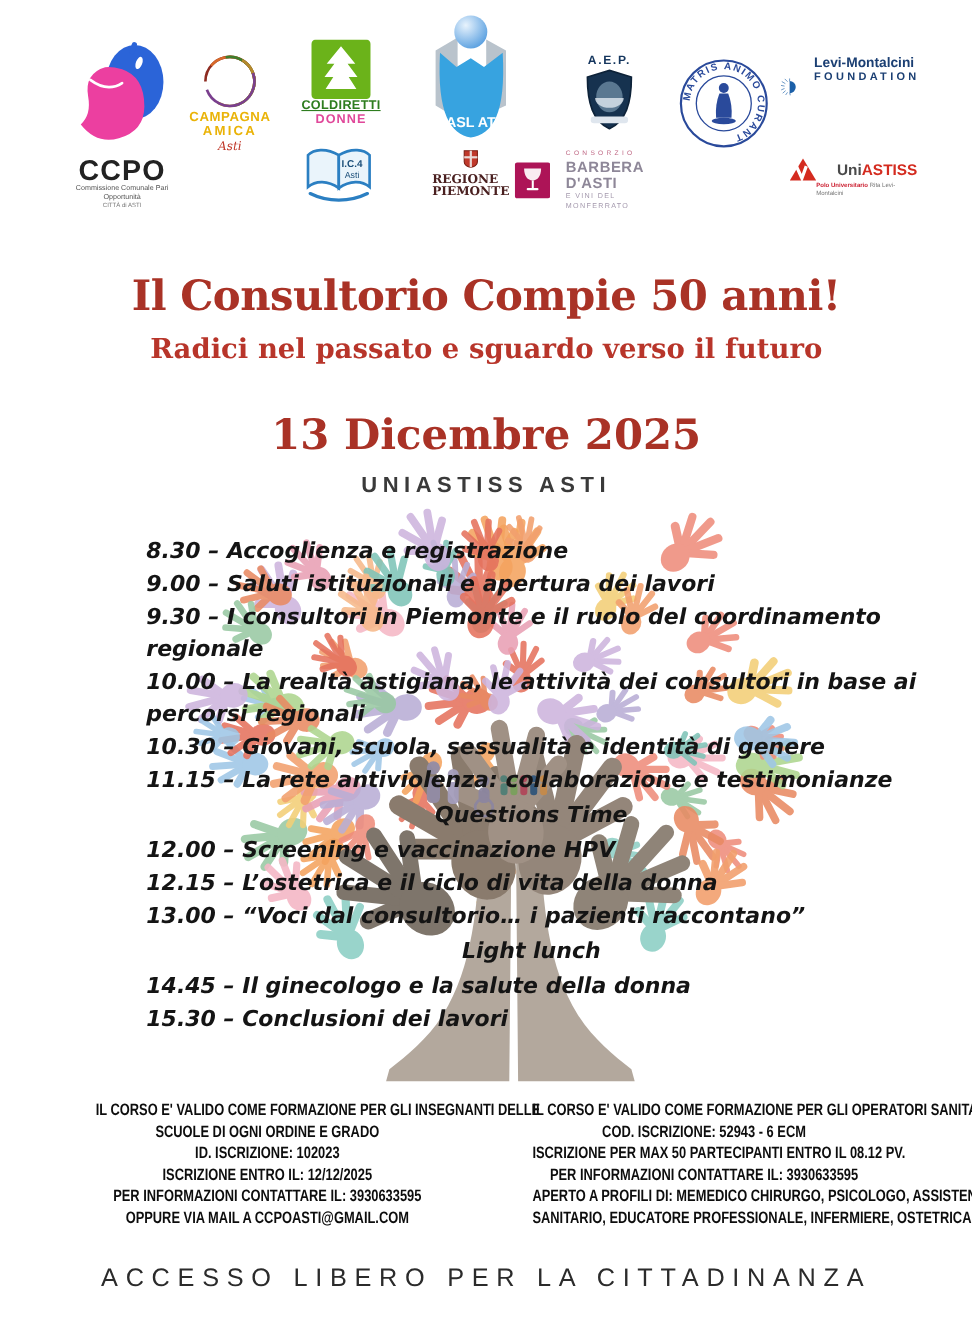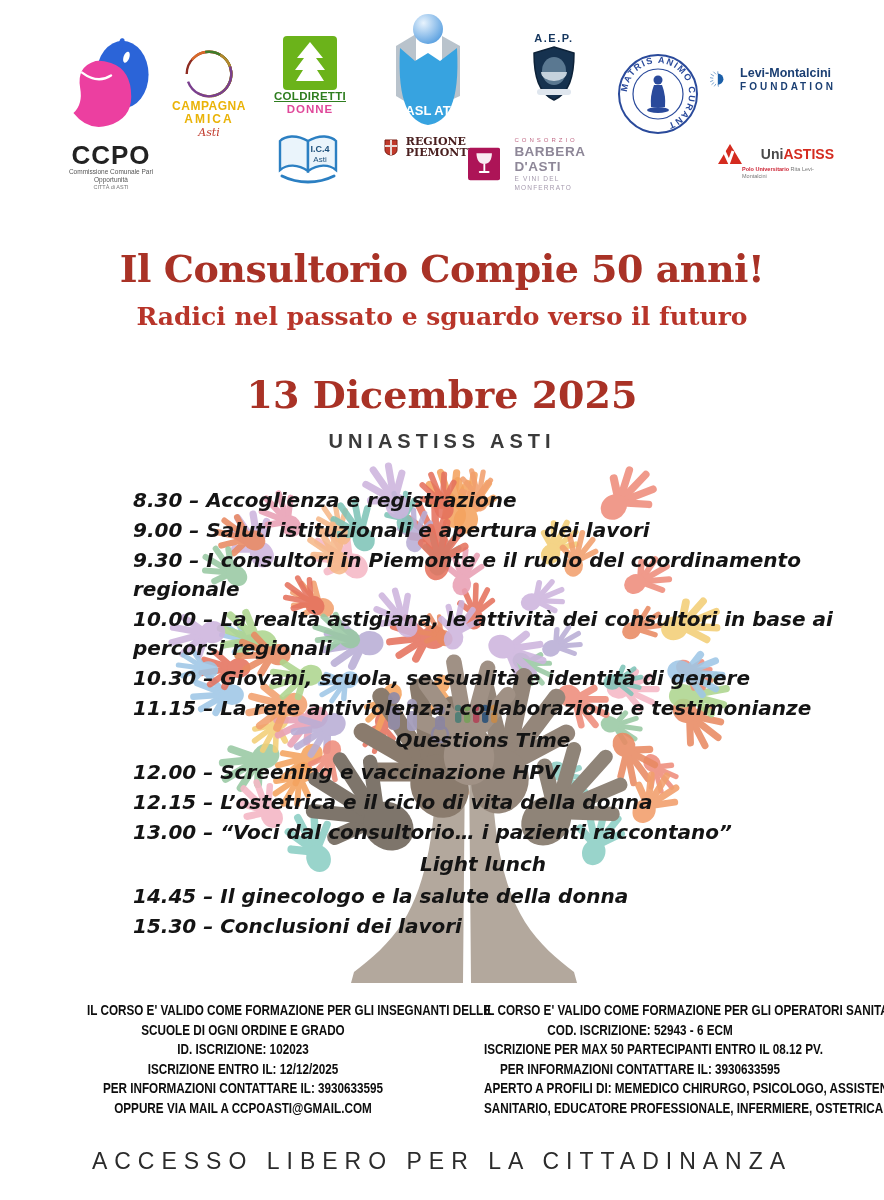--- a/index.html
+++ b/index.html
@@ -10,21 +10,21 @@
   .logo{position:absolute;text-align:center;}
   .logo svg{display:block;margin:0 auto;}
   .ccpo-name{font-size:26px;font-weight:600;letter-spacing:1px;color:#222;line-height:26px;}
   .ccpo-sub{font-size:6.5px;color:#555;line-height:8px;}
   .ccpo-city{font-size:5.5px;color:#777;line-height:7px;}
   .ca-line1{font-size:12px;font-weight:700;color:#eab308;letter-spacing:.5px;line-height:13px;}
   .ca-line2{font-size:12px;font-weight:700;color:#eab308;letter-spacing:2px;line-height:13px;}
   .ca-city{font-size:11px;font-style:italic;color:#c0392b;font-family:"DejaVu Serif",serif;line-height:13px;}
   .cold-1{font-size:11.5px;font-weight:800;color:#2e7d1f;line-height:13px;letter-spacing:.3px;text-decoration:underline;}
   .cold-2{font-size:11.5px;font-weight:800;color:#e0489a;line-height:13px;letter-spacing:1px;}
-  .asl-region{display:flex;align-items:center;gap:4px;justify-content:center;margin-top:2px;}
+  .asl-region{display:flex;align-items:center;gap:4px;justify-content:center;margin-top:2px;flex-direction:column;}
   .asl-region-text{font-family:"DejaVu Serif",serif;font-size:11px;font-weight:700;color:#4a2020;text-align:left;line-height:11px;}
   .aep-name{font-size:11px;font-weight:700;color:#15365e;letter-spacing:1.5px;line-height:13px;}
   .levi-text{text-align:left;}
   .levi-1{font-size:12.5px;font-weight:700;color:#1b3f73;line-height:14px;}
   .levi-2{font-size:10px;font-weight:700;color:#1b3f73;letter-spacing:3px;line-height:13px;}
   .barb-text{text-align:left;}
   .barb-1{font-size:6px;letter-spacing:3px;color:#c06a86;line-height:8px;}
   .barb-2{font-size:13.5px;font-weight:600;color:#8e8798;letter-spacing:.5px;line-height:15px;}
   .barb-3{font-size:6.5px;letter-spacing:1.2px;color:#a59aae;line-height:9px;}
   .uni-row{display:flex;align-items:center;gap:4px;}
@@ -130,21 +130,21 @@
       <rect x="6" y="1" width="2" height="15" fill="#e8d9d6"></rect>
         <rect x="1" y="6" width="12" height="2" fill="#e8d9d6"></rect>
     </svg>
     <div class="asl-region-text">
       <div>REGIONE</div>
       <div>PIEMONTE</div>
     </div>
   </div>
 </div>
 
-<div class="logo" style="left:518px;top:32px;width:72px;">
+<div class="logo" style="left:518px;top:49px;width:72px;">
   <div class="aep-name">A.E.P.</div>
   <svg width="46" height="58" viewBox="0 0 46 58">
     <path d="M23,2 L43,8 C43,32 38,48 23,55 C8,48 3,32 3,8 Z" fill="#16324f" stroke="#0d2238" stroke-width="1.5"></path>
     <ellipse cx="23" cy="26" rx="12" ry="14" fill="#5a7891"></ellipse>
     <path d="M10,27 a13,9 0 0 0 26,0" fill="#d8e2ea" opacity=".85"></path>
     <rect x="6" y="44" width="34" height="6" rx="3" fill="#dfe6ee"></rect>
   </svg>
 </div>
 
 <div class="logo" style="left:616px;top:50px;width:84px;">
@@ -156,21 +156,21 @@
     <circle cx="42" cy="44" r="25" fill="none" stroke="#2a4a9b" stroke-width="1.2"></circle>
     <text font-size="9" font-weight="bold" fill="#2a4a9b" letter-spacing="1.5" font-family="Liberation Sans,sans-serif">
       <textPath href="#matris-circle" startOffset="1%">MATRIS ANIMO CURANT</textPath>
     </text>
     <circle cx="42" cy="30" r="4.5" fill="#2a4a9b"></circle>
     <path d="M38,35 q-4,10 -3,22 l14,0 q1,-12 -3,-22 z" fill="#2a4a9b"></path>
     <ellipse cx="42" cy="60" rx="11" ry="3" fill="#2a4a9b"></ellipse>
   </svg>
 </div>
 
-<div class="logo" style="left:710px;top:50px;width:126px;display:flex;align-items:center;gap:16px;">
+<div class="logo" style="left:710px;top:50px;width:126px;display:flex;align-items:flex-start;gap:16px;">
   <svg width="54" height="58" viewBox="0 0 54 58">
     <g stroke="#1b5fa8" stroke-width="2.2" stroke-linecap="round">
       <line x1="22" y1="10" x2="14" y2="2"></line>
         <line x1="14" y1="17" x2="4" y2="11"></line>
       <line x1="11" y1="26" x2="1" y2="24"></line>
         <line x1="11" y1="35" x2="2" y2="39"></line>
       <line x1="15" y1="43" x2="7" y2="50"></line>
         <line x1="22" y1="49" x2="17" y2="56"></line>
       <line x1="30" y1="8" x2="30" y2="1"></line>
         <line x1="31" y1="51" x2="32" y2="57"></line>

